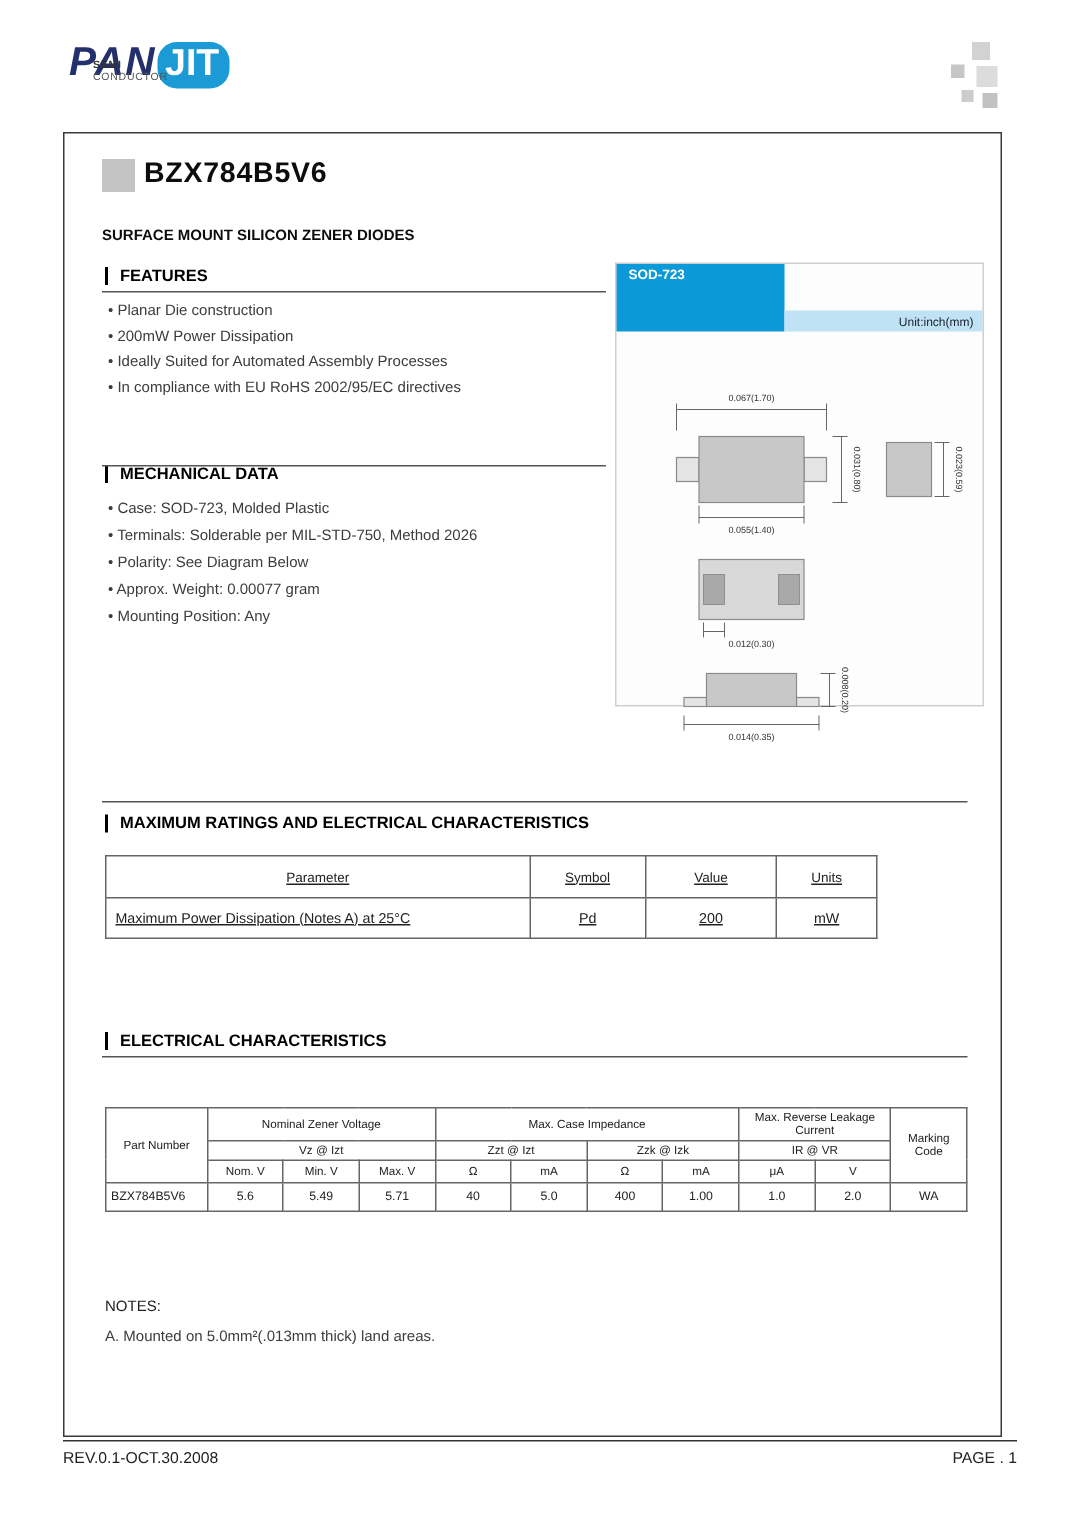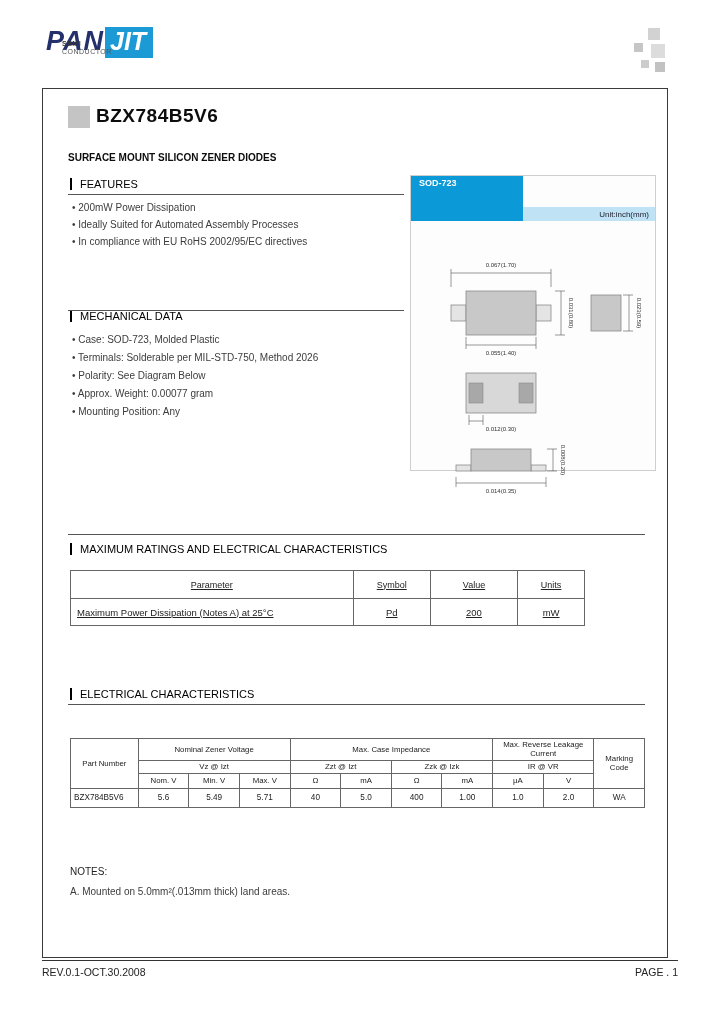--- a/index.html
+++ b/index.html
@@ -2,35 +2,35 @@
 <html><head>
 <meta charset="utf-8">
 <style>
   * { box-sizing: border-box; }
   body { margin:0; background:#fff; font-family:"Liberation Sans", sans-serif; }
   .page { position:relative; width:720px; height:1012px; background:#ffffff; overflow:hidden; }
 
   
   .logo { position:absolute; left:46px; top:26px; }
   .logo-pan { font-size:27px; font-weight:bold; font-style:italic; color:#24306b; letter-spacing:1px; }
-  .logo-jit { display:inline-block; background:#1b9ad6; color:#fff; font-size:25px; font-weight:bold; font-style:italic; padding:0 7px 2px 5px; border-radius:0; margin-left:1px; }
+  .logo-jit { display:inline-block; background:#1b9ad6; color:#fff; font-size:25px; font-weight:bold; padding:0 7px 2px 5px; border-radius:13px; margin-left:1px; }
   .logo-sub { position:absolute; left:62px; top:40px; font-size:7px; color:#555; line-height:8px; letter-spacing:0.5px; }
   .logo-sub .semi { color:#333; font-weight:bold; }
 
   
   .sq { position:absolute; }
 
   
   .frame { position:absolute; left:42px; top:88px; width:626px; height:870px; border:1px solid #3a3a3a; background:#fff; }
 
   .title-marker { position:absolute; left:68px; top:106px; width:22px; height:22px; background:#c4c4c4; }
   .part-title { position:absolute; left:96px; top:105px; font-size:19px; font-weight:bold; color:#0d0d0d; letter-spacing:0.5px; }
   .doc-subtitle { position:absolute; left:68px; top:152px; font-size:10px; font-weight:bold; color:#0d0d0d; }
 
-  .sec { position:absolute; font-weight:normal; font-size:11px; color:#000; padding-left:8px; border-left:2px solid #000; line-height:12px; }
+  .sec { position:absolute; font-weight:bold; font-size:11px; color:#000; padding-left:8px; border-left:2px solid #000; line-height:12px; }
   .hr { position:absolute; height:1px; background:#555; }
 
   .blist { position:absolute; list-style:none; margin:0; padding:0; font-size:10px; color:#3c3c3c; }
   .blist li::before { content:"• "; }
   .feat li { margin-bottom:6px; line-height:11px; }
   .mech li { margin-bottom:7px; line-height:11px; }
 
   
   .pkg { position:absolute; left:410px; top:175px; width:246px; height:296px; border:1px solid #cfcfcf; background:#fdfdfd; }
   .pkg-head { display:flex; width:100%; }
@@ -82,20 +82,21 @@
 
   <div class="frame"></div>
 
   <div class="title-marker"></div>
   <div class="part-title">BZX784B5V6</div>
   <div class="doc-subtitle">SURFACE MOUNT SILICON ZENER DIODES</div>
 
   <div class="sec" style="left:70px; top:178px;">FEATURES</div>
   <div class="hr" style="left:68px; top:194px; width:336px;"></div>
   <ul class="blist feat" style="left:72px; top:202px; width:330px;">
+    <li>Planar Die construction</li>
     <li>200mW Power Dissipation</li>
     <li>Ideally Suited for Automated Assembly Processes</li>
     <li>In compliance with EU RoHS 2002/95/EC directives</li>
   </ul>
 
   <div class="sec" style="left:70px; top:310px;">MECHANICAL DATA</div>
   <div class="hr" style="left:68px; top:310px; width:336px;"></div>
   <ul class="blist mech" style="left:72px; top:334px; width:330px;">
     <li>Case: SOD-723, Molded Plastic</li>
     <li>Terminals: Solderable per MIL-STD-750, Method 2026</li>

